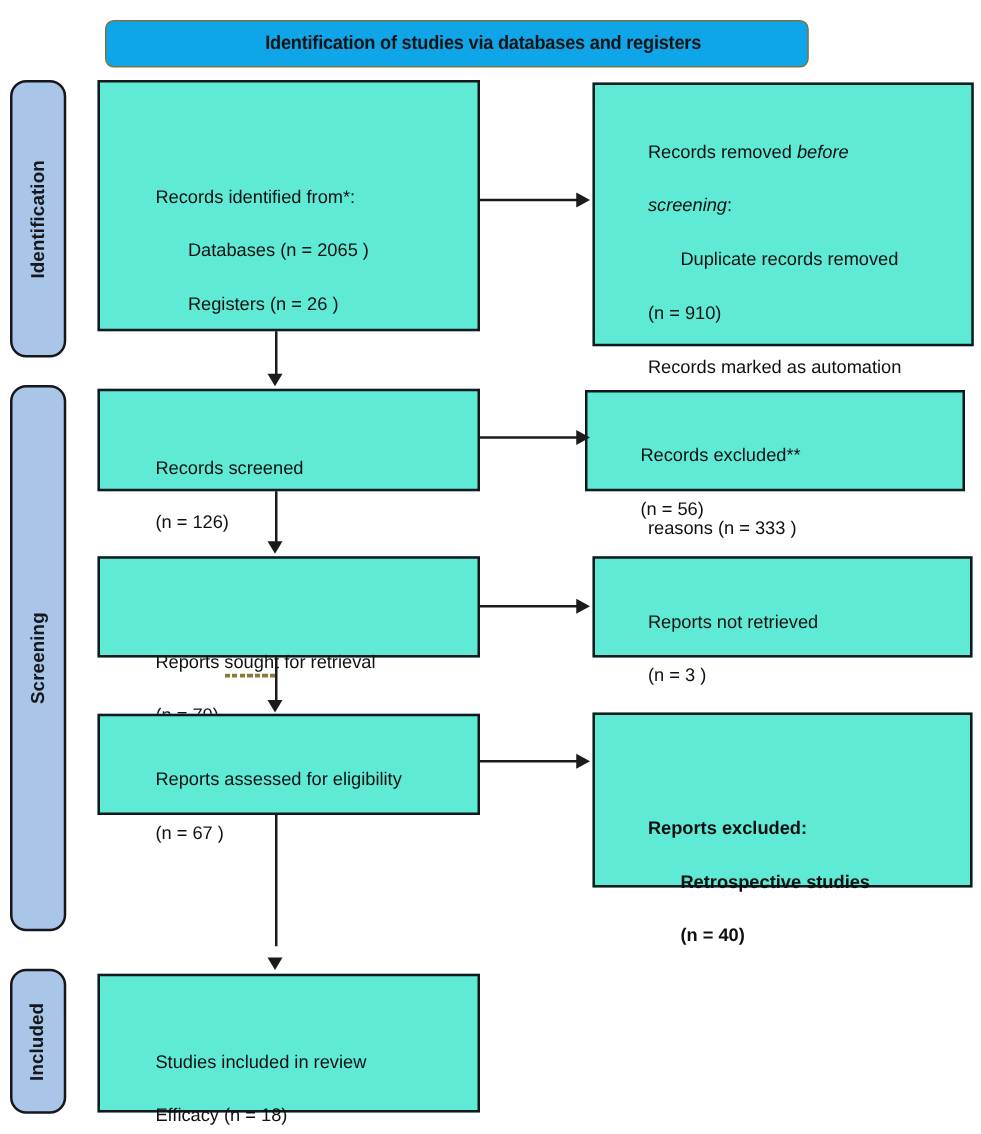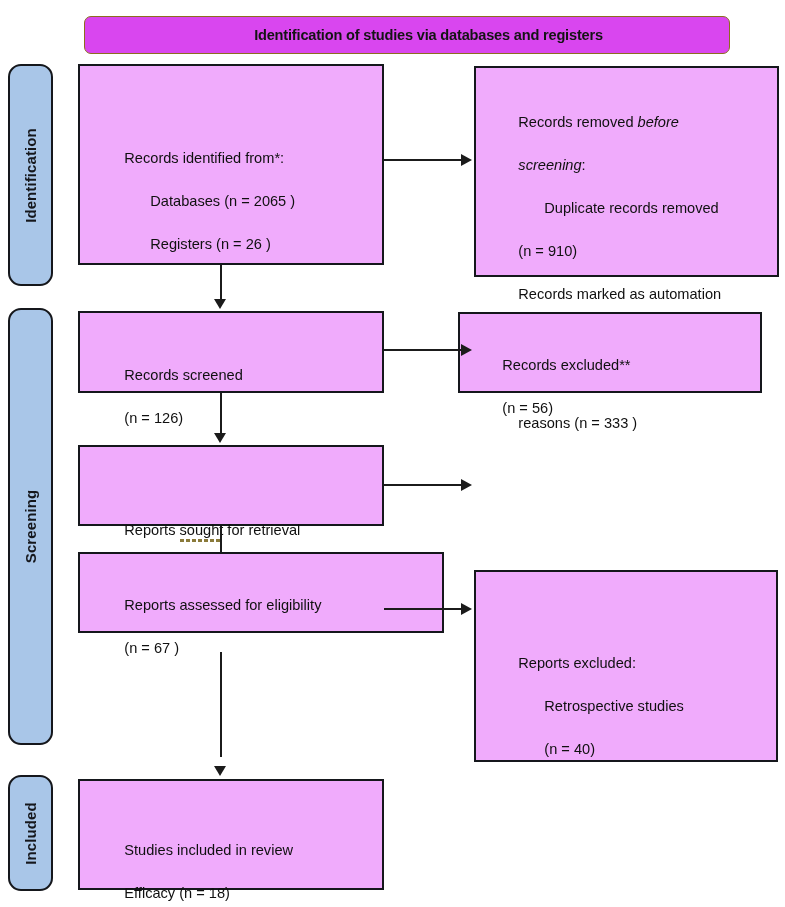--- a/index.html
+++ b/index.html
@@ -17,23 +17,23 @@
     height: 907px;
     background: #ffffff;
     overflow: hidden;
   }
 
   
   .banner {
     position: absolute;
     left: 84px;
     top: 16px;
-    width: 646px;
+    width: 563px;
     height: 38px;
-    background: #d946ef;
+    background: #0ea5e9;
     border: 1.5px solid #8c6d1f;
     border-radius: 7px;
     box-sizing: border-box;
     display: flex;
     align-items: center;
     justify-content: center;
     padding-left: 42px;
   }
   .banner-text {
     font-size: 15.5px;
@@ -66,21 +66,21 @@
     color: #15171c;
     letter-spacing: 0.1px;
   }
   #tab-identification { top: 64px;  height: 222px; }
   #tab-screening     { top: 308px; height: 437px; }
   #tab-included      { top: 775px; height: 116px; }
 
   
   .box {
     position: absolute;
-    background: #f0abfc;
+    background: #5eead4;
     border: 2px solid #15171c;
     box-sizing: border-box;
     padding: 18px;
   }
   .box-inner {
     position: absolute;
     left: 20px;
     right: 10px;
     font-size: 14.6px;
     line-height: 21.5px;
@@ -177,55 +177,61 @@
   <div class="conn vline" style="left:220px; top:265px; height:35px;"></div>
   <div class="arrow-down" style="left:214.3px; top:299px;"></div>
 
   <div class="box" style="left:78px; top:311px; width:306px; height:82px;">
     <div class="box-inner" style="top:30px;">
       <span>Records screened</span><br>
       <span>(n = 126)</span>
     </div>
   </div>
 
-  <div class="box" style="left:458px; top:312px; width:304px; height:81px;">
+  <div class="box" style="left:468px; top:312px; width:304px; height:81px;">
     <div class="box-inner" style="top:19px; left:18px;">
       <span>Records excluded**</span><br>
       <span>(n = 56)</span>
     </div>
   </div>
 
   <div class="conn hline" style="left:384px; top:349px; width:78px;"></div>
   <div class="arrow-right" style="left:461px; top:343.5px;"></div>
 
   <div class="conn vline" style="left:220px; top:393px; height:42px;"></div>
   <div class="arrow-down" style="left:214.3px; top:433px;"></div>
 
   <div class="box" style="left:78px; top:445px; width:306px; height:81px;">
     <div class="box-inner" style="top:19px;">
       <span>Reports </span><span class="squiggle">sought</span><span> for retrieval</span><br>
       <span>(n = 70)</span>
     </div>
   </div>
 
+  <div class="box" style="left:474px; top:445px; width:304px; height:81px;">
+    <div class="box-inner" style="top:19px; left:18px;">
+      <span>Reports not retrieved</span><br>
+      <span>(n = 3 )</span>
+    </div>
+  </div>
 
   <div class="conn hline" style="left:384px; top:484px; width:78px;"></div>
   <div class="arrow-right" style="left:461px; top:478.5px;"></div>
 
   <div class="conn vline" style="left:220px; top:526px; height:36px;"></div>
   <div class="arrow-down" style="left:214.3px; top:560px;"></div>
 
-  <div class="box" style="left:78px; top:552px; width:366px; height:81px;">
+  <div class="box" style="left:78px; top:571px; width:306px; height:81px;">
     <div class="box-inner" style="top:19px;">
       <span>Reports assessed for eligibility</span><br>
       <span>(n = 67 )</span>
     </div>
   </div>
 
-  <div class="box" style="left:474px; top:570px; width:304px; height:192px;">
+  <div class="box" style="left:474px; top:570px; width:304px; height:140px;font-weight:bold;">
     <div class="box-inner" style="top:59px; left:18px;">
       <span>Reports excluded:</span><br>
       <span class="ind"></span><span>Retrospective studies</span><br>
       <span class="ind"></span><span>(n = 40)</span>
     </div>
   </div>
 
   <div class="conn hline" style="left:384px; top:608px; width:78px;"></div>
   <div class="arrow-right" style="left:461px; top:602.5px;"></div>
 

